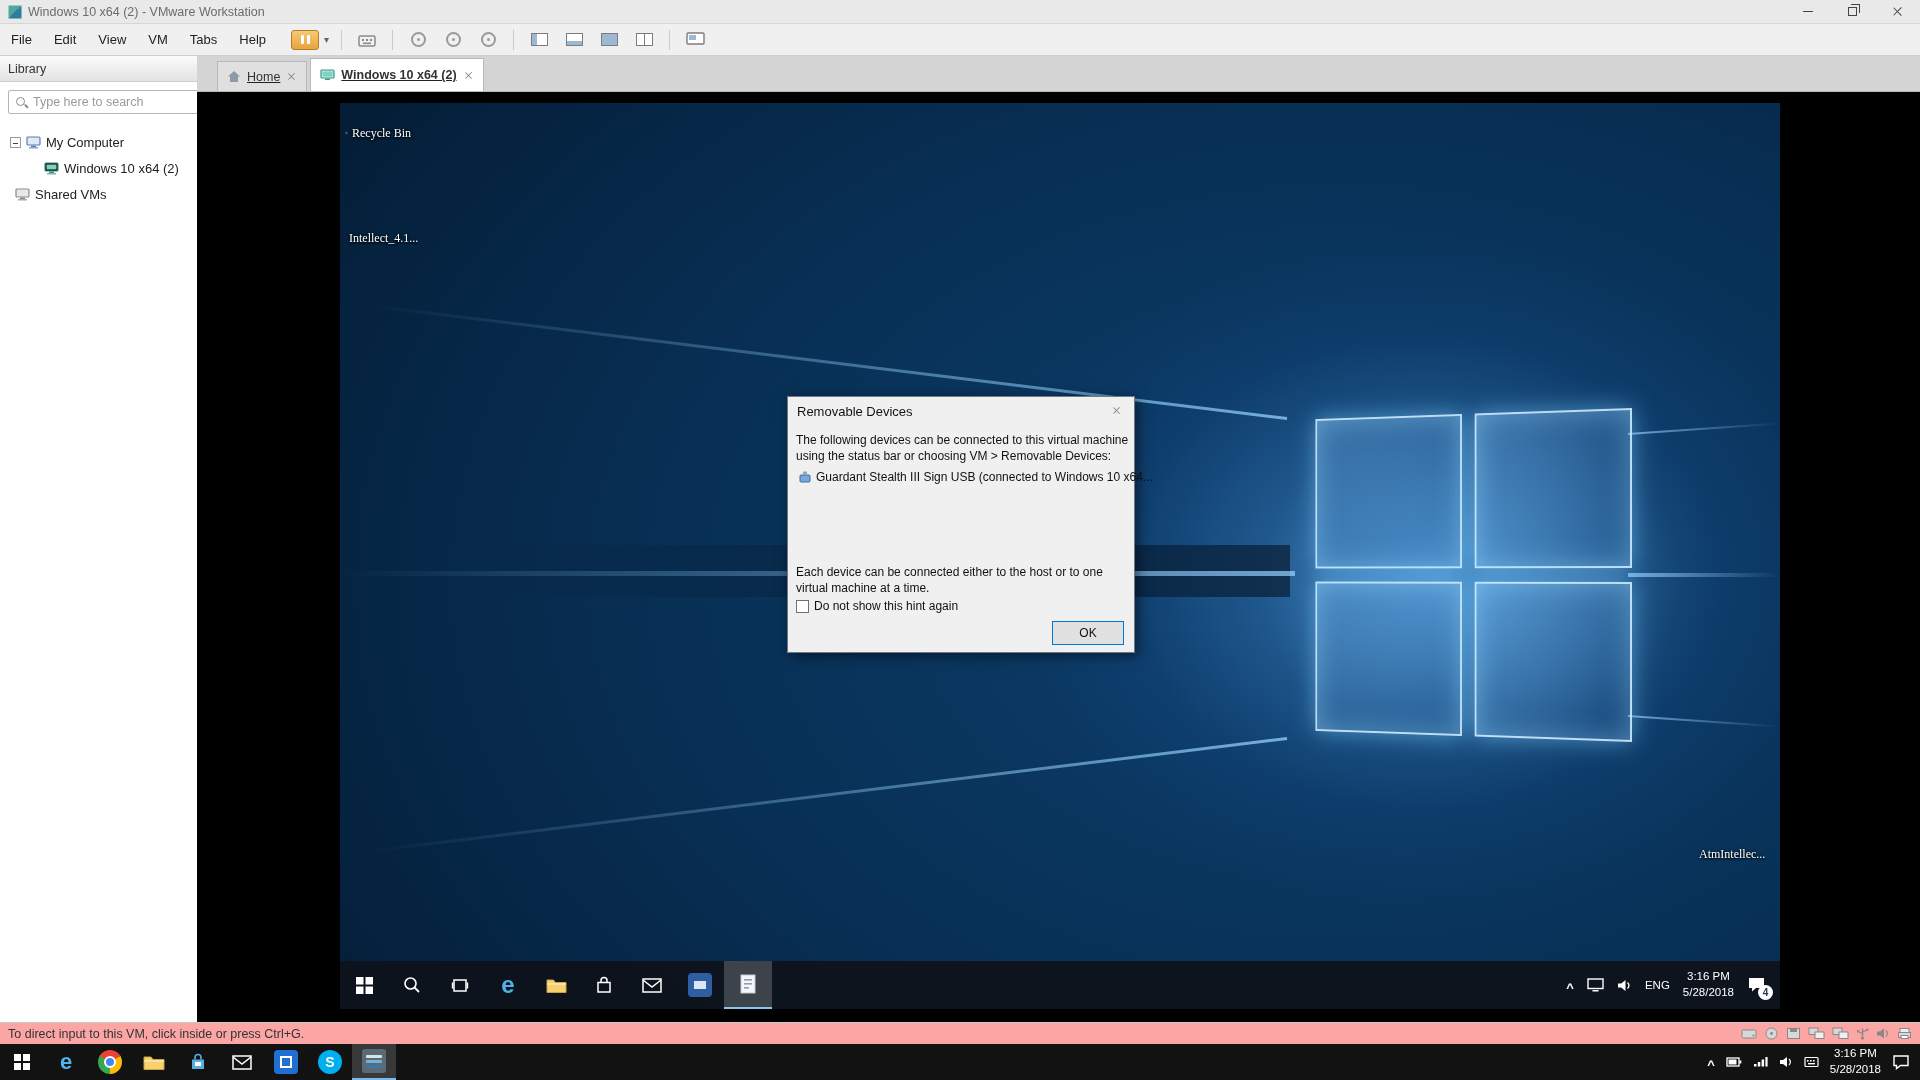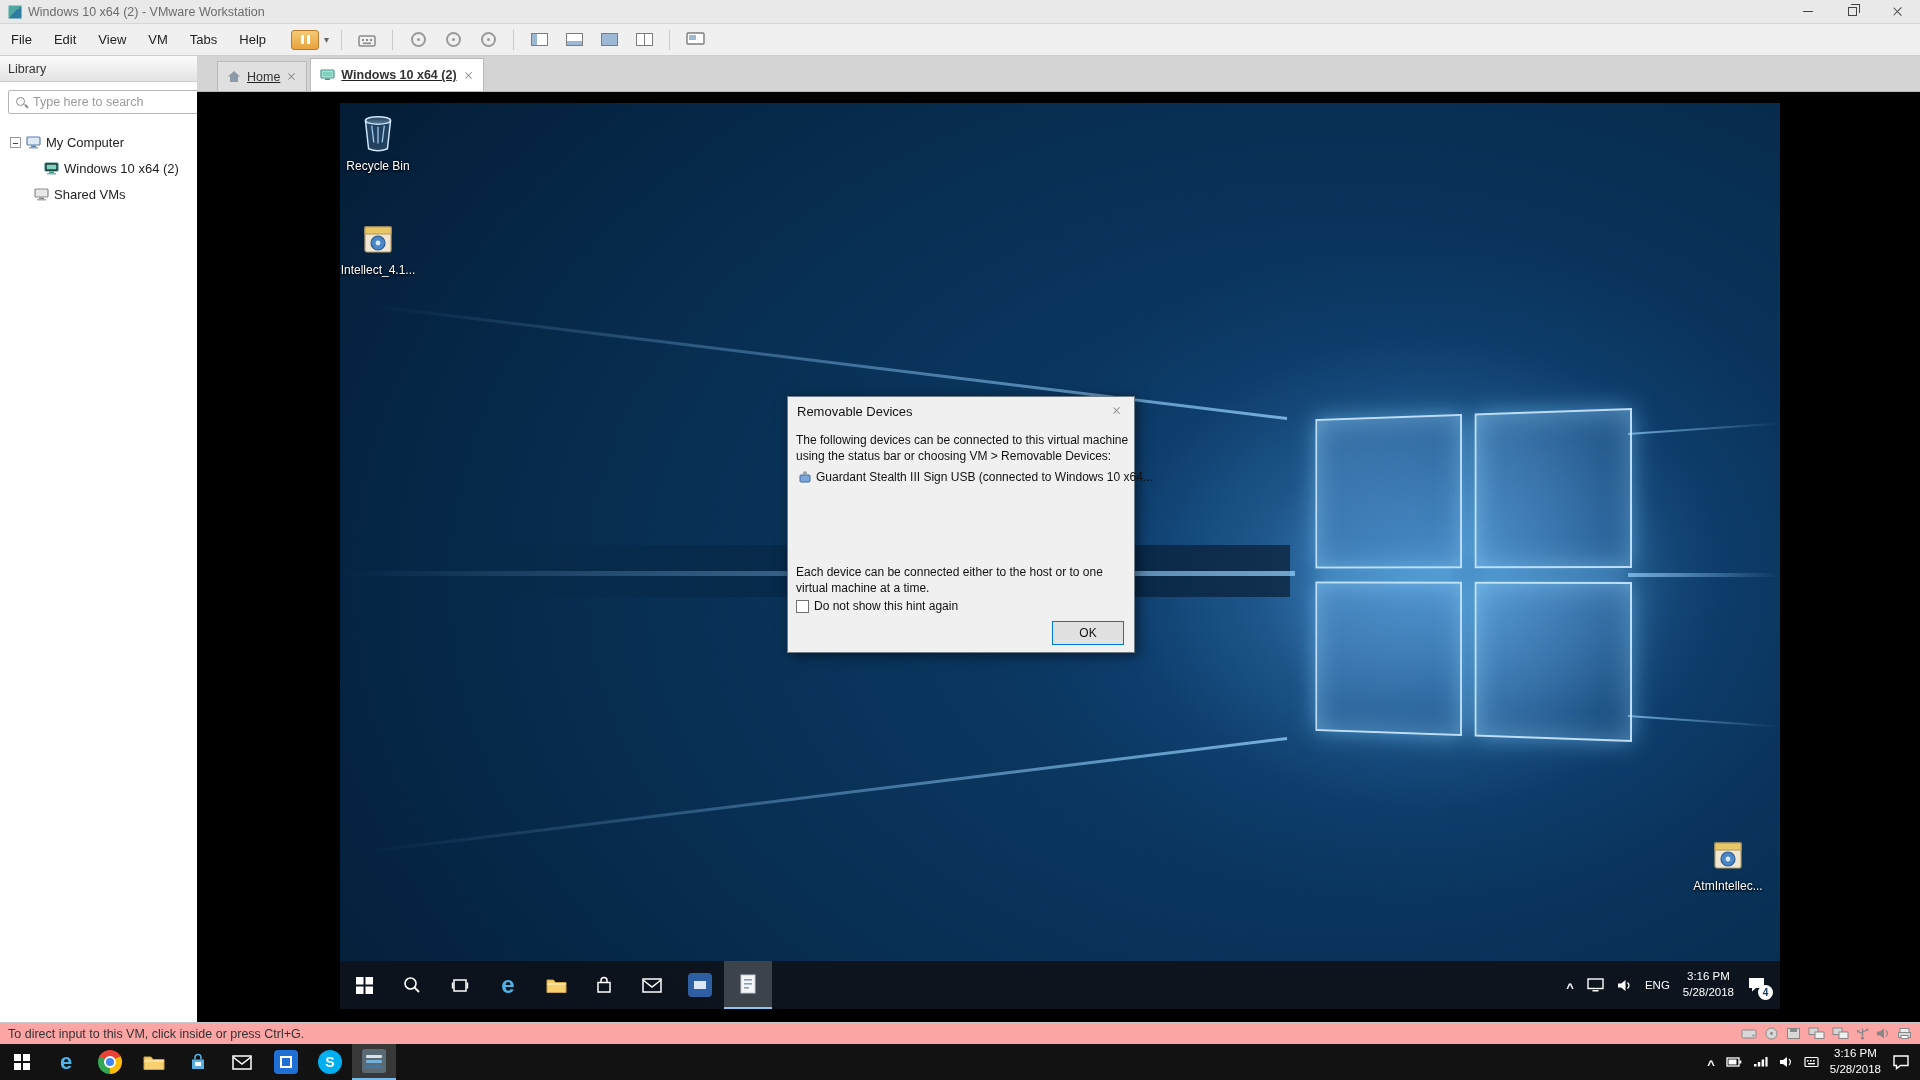--- a/index.html
+++ b/index.html
@@ -69,21 +69,21 @@
   .beam { position:absolute; transform-origin:100% 50%; background:linear-gradient(to left, rgba(150,210,255,.75), rgba(150,210,255,0)); }
   .beam.right { transform-origin:0 50%; background:linear-gradient(to right, rgba(150,210,255,.7), rgba(150,210,255,0)); }
   .shadowband { position:absolute; top:442px; left:0; width:950px; height:52px; background:linear-gradient(to left, rgba(2,10,22,.55), rgba(2,10,22,0) 85%); }
   .winglow { position:absolute; left:840px; top:230px; width:580px; height:500px; background:radial-gradient(closest-side, rgba(120,200,255,.32), transparent 72%); }
   .winlogo { position:absolute; left:944px; top:305px; width:348px; height:334px; transform:perspective(1100px) rotateY(-13deg); transform-origin:100% 50%;
     display:grid; grid-template-columns:1fr 1fr; grid-template-rows:1fr 1fr; gap:14px; }
   .pane { border:2px solid rgba(205,235,255,.9); background:linear-gradient(135deg, rgba(130,195,255,.30), rgba(60,120,200,.10));
     box-shadow:0 0 22px rgba(120,200,255,.55), inset 0 0 30px rgba(150,215,255,.45); }
 
   
-  .dicon { position:absolute; width:66px; display:flex; flex-direction:column; align-items:center; gap:4px; }
+  .dicon { position:absolute; width:66px; display:flex; flex-direction:row; align-items:center; gap:4px;font-family:Liberation Serif, serif; }
   .di-label { color:#fff; font-size:12px; text-shadow:0 1px 2px #000, 0 0 3px rgba(0,0,0,.8); white-space:nowrap; }
 
   
   .dialog { position:absolute; left:447px; top:293px; width:348px; height:257px; background:#f0f0f0; border:1px solid #6e7a84; box-shadow:3px 3px 12px rgba(0,0,0,.5); font-size:12px; color:#111; }
   .dlg-titlebar { position:absolute; left:0; top:0; right:0; height:28px; display:flex; align-items:center; padding-left:9px; font-size:13px; }
   .dlg-close { position:absolute; right:0; top:0; width:36px; height:26px; display:flex; align-items:center; justify-content:center; }
   .dlg-intro { position:absolute; left:8px; top:36px; width:334px; line-height:1.3; }
   .dlg-device { position:absolute; left:10px; top:73px; display:flex; align-items:center; gap:4px; white-space:nowrap; }
   .dlg-note { position:absolute; left:8px; top:168px; width:330px; line-height:1.3; }
   .dlg-check { position:absolute; left:8px; top:202px; display:flex; align-items:center; gap:5px; }
@@ -222,21 +222,21 @@
     </div>
     <div class="tree-row" style="padding-left:44px;">
       <svg width="15" height="13">
           <rect x="1" y="1" width="13" height="8" rx="1" fill="#c4ecе4" stroke="#3a9688" stroke-width="1.2"></rect>
           <rect x="2.5" y="2.5" width="10" height="5" fill="#7fd2c0"></rect>
           <rect x="5" y="9.6" width="5" height="1.4" fill="#3a9688"></rect>
           <rect x="3" y="11" width="9" height="1.5" fill="#7db5aa"></rect>
         </svg>
       <span>Windows 10 x64 (2)</span>
     </div>
-    <div class="tree-row" style="padding-left:34px;">
+    <div class="tree-row" style="padding-left:15px;">
       <svg width="15" height="13">
           <rect x="1" y="1" width="13" height="8" rx="1" fill="#e8e8e8" stroke="#8a8a8a" stroke-width="1.2"></rect>
           <rect x="5" y="9.6" width="5" height="1.4" fill="#8a8a8a"></rect>
           <rect x="3" y="11" width="9" height="1.5" fill="#ababab"></rect>
         </svg>
       <span>Shared VMs</span>
     </div>
   </div>
 </div>
 

